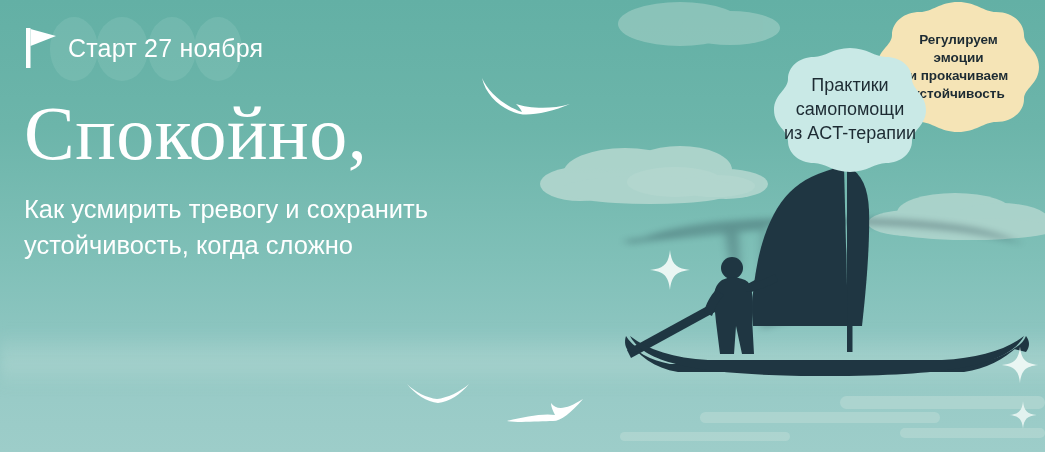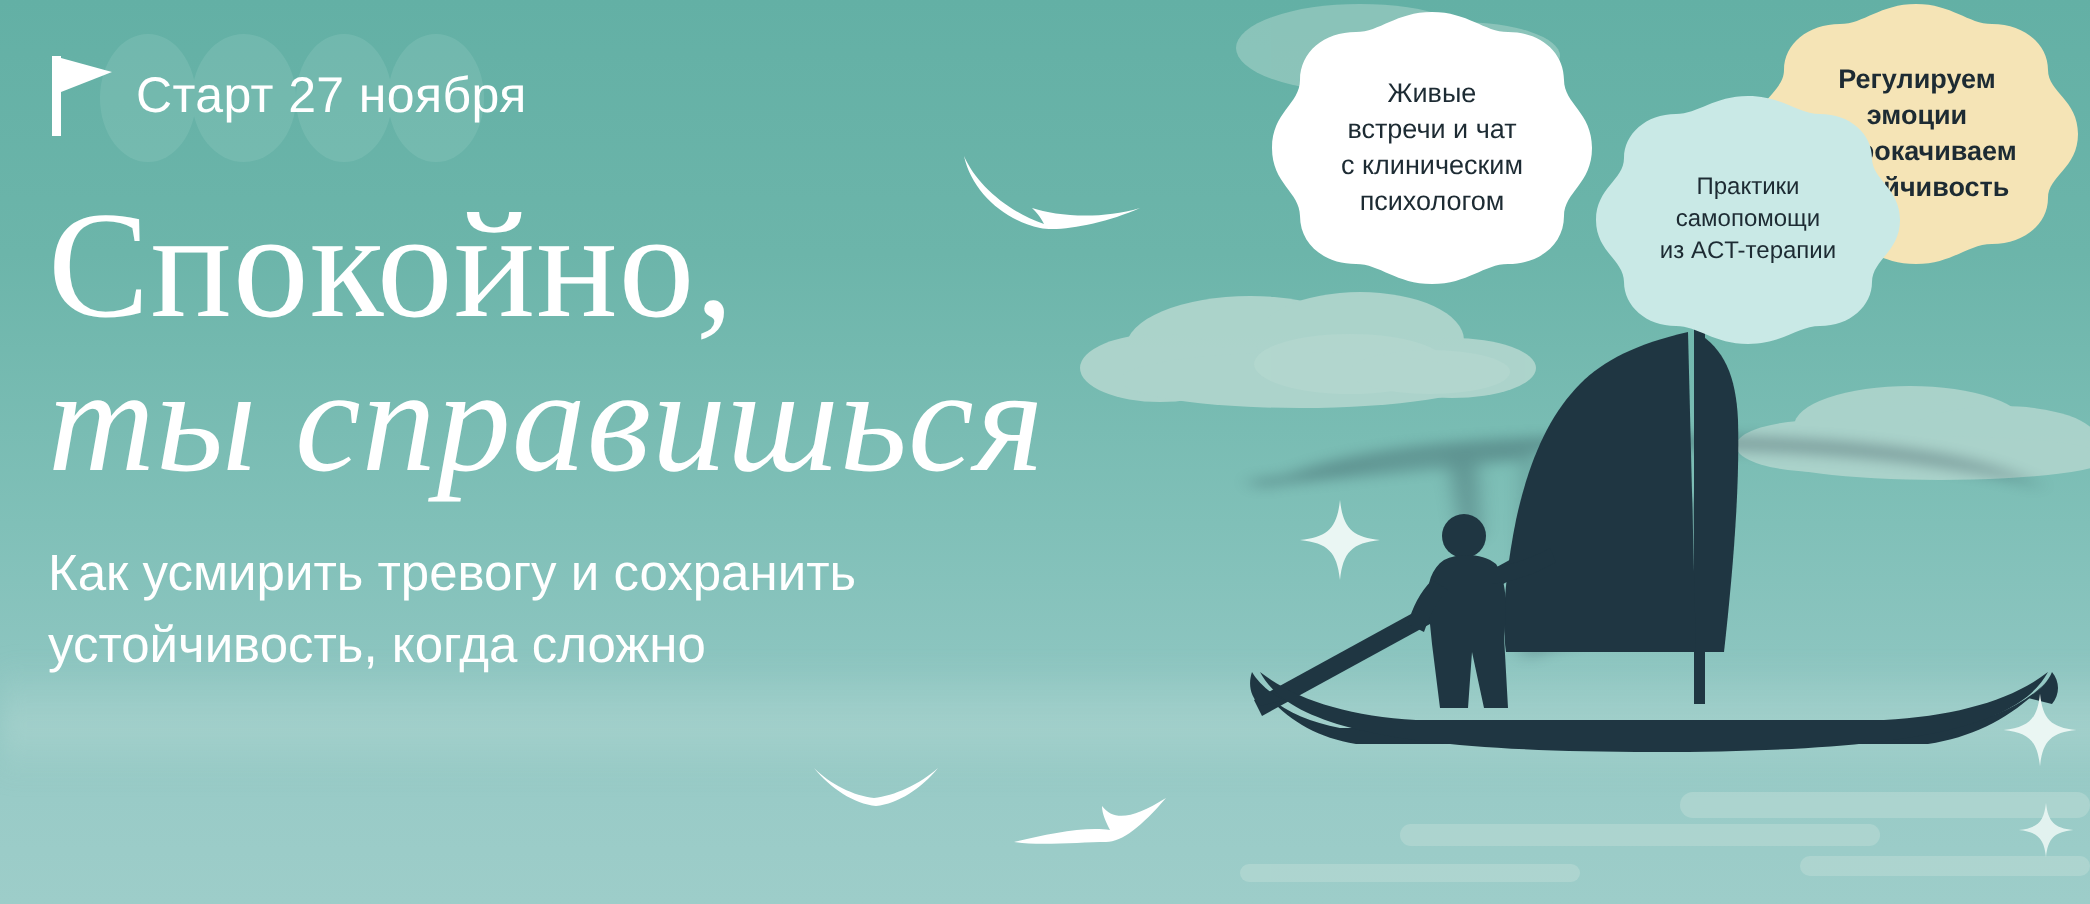--- a/index.html
+++ b/index.html
@@ -148,23 +148,23 @@
     padding: 0 12px;
     white-space: pre-line;
   }
   #bubble-meetings {
     left: 630px; top: 4px;
     width: 172px; height: 140px;
     font-size: 13.5px;
     z-index: 6;
   }
   #bubble-act {
-    left: 792px; top: 46px;
+    left: 768px; top: 46px;
     width: 164px; height: 128px;
-    font-size: 12px;
+    font-size: 18px;
     z-index: 5;
   }
   #bubble-regulate {
     left: 872px; top: 0px;
     width: 173px; height: 134px;
     font-size: 13.5px;
     z-index: 4;
     font-weight: bold;
   }
 </style>
@@ -340,46 +340,24 @@
     <div class="start-row">
       <svg class="flag-icon" width="34" height="44" viewBox="0 0 34 44" aria-hidden="true">
         <rect x="2" y="2" width="4.5" height="40" fill="#ffffff"></rect>
         <path d="M6.5 3 L32 10 L6.5 20 Z" fill="#ffffff"></path>
       </svg>
       <span class="start-text">Старт 27 ноября</span>
     </div>
 
     <h1 class="title-1">Спокойно,</h1>
 
-    <h1 class="title-2">ты справишься</h1>
 
     <p class="subtitle">Как усмирить тревогу и сохранить устойчивость, когда сложно</p>
   </div>
 
-  <div class="bubble" id="bubble-meetings">
-    <svg class="bubble-bg" viewBox="0 0 172 140" preserveAspectRatio="none" aria-hidden="true">
-      <path d="M86 2
-               C104 2 112 12 124 12
-               C140 12 152 22 152 36
-               C152 48 166 52 166 70
-               C166 88 152 92 152 104
-               C152 118 140 128 124 128
-               C112 128 104 138 86 138
-               C68 138 60 128 48 128
-               C32 128 20 118 20 104
-               C20 92 6 88 6 70
-               C6 52 20 48 20 36
-               C20 22 32 12 48 12
-               C60 12 68 2 86 2 Z" fill="#ffffff"></path>
-    </svg>
-    <span class="bubble-text">Живые
-встречи и чат
-с клиническим
-психологом</span>
-  </div>
 
   <div class="bubble" id="bubble-act">
     <svg class="bubble-bg" viewBox="0 0 164 128" preserveAspectRatio="none" aria-hidden="true">
       <path d="M82 2
                C99 2 107 11 118 11
                C133 11 144 21 144 33
                C144 44 158 48 158 64
                C158 80 144 84 144 95
                C144 107 133 117 118 117
                C107 117 99 126 82 126

